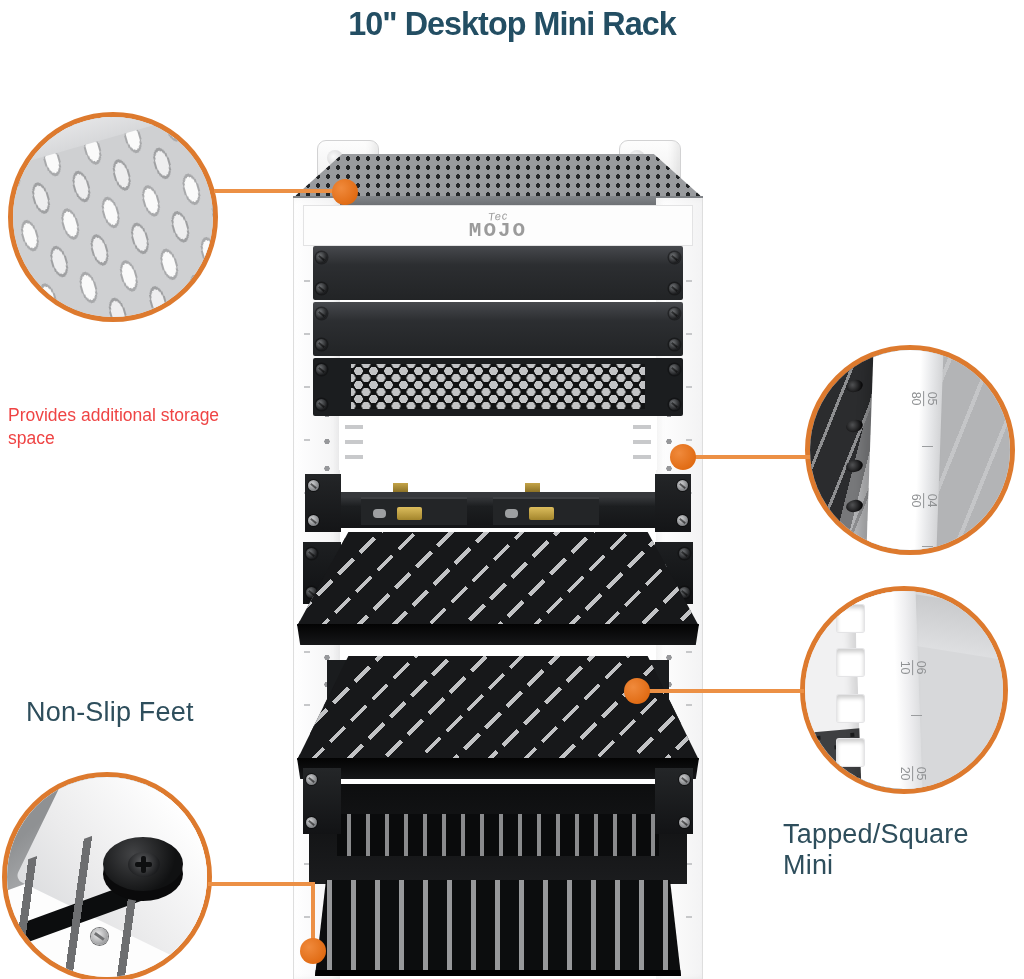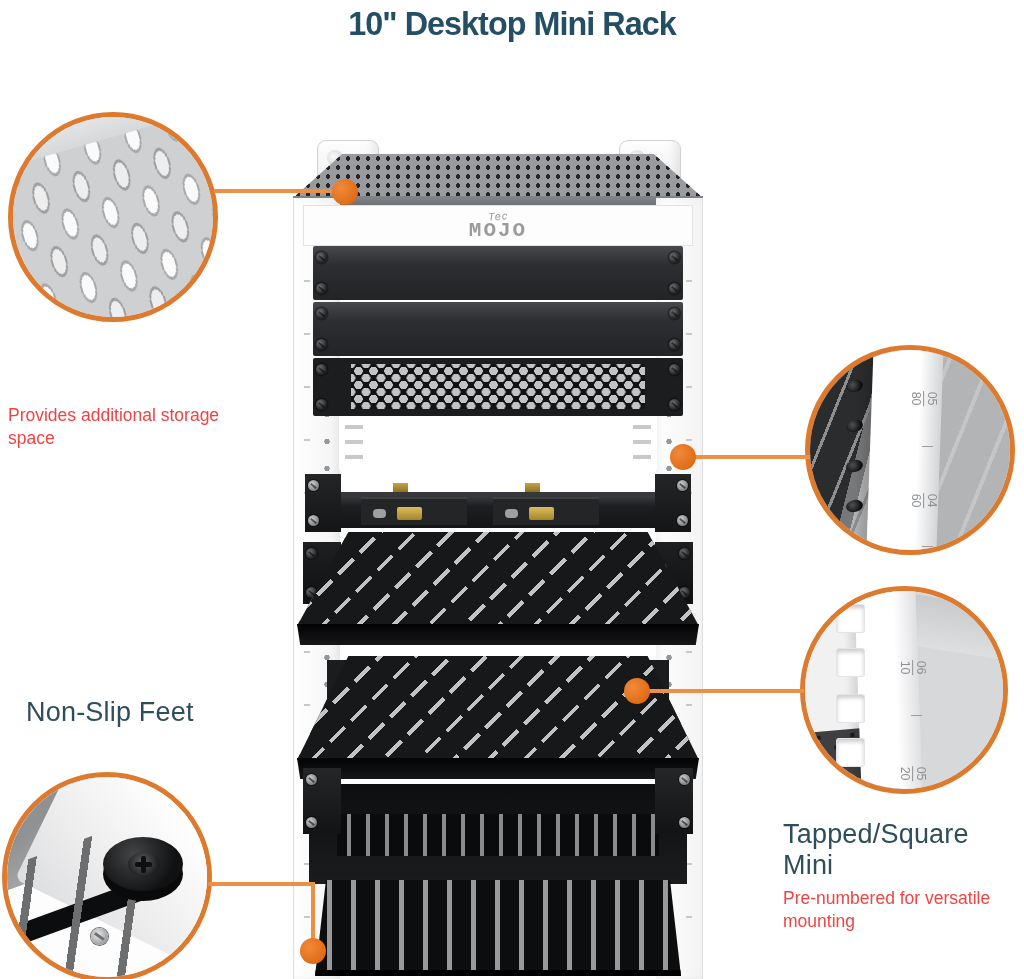--- a/index.html
+++ b/index.html
@@ -361,18 +361,14 @@
   </div>
 
   <div class="co-sub" style="left:8px;top:371px;">
     <span>Provides additional storage</span><br>
     <span>space</span>
   </div>
 
   <div class="co-head" style="left:26px;top:670px;margin-top:27px;">Non-Slip Feet</div>
 
   <div class="co-head" style="left:783px;top:819px;">Tapped/Square Mini</div>
-  <div class="co-sub" style="left:783px;top:854px;">
-    <span>Pre-numbered for versatile</span><br>
-    <span>mounting</span>
-  </div>
 
 </div>
 
 </body></html>

